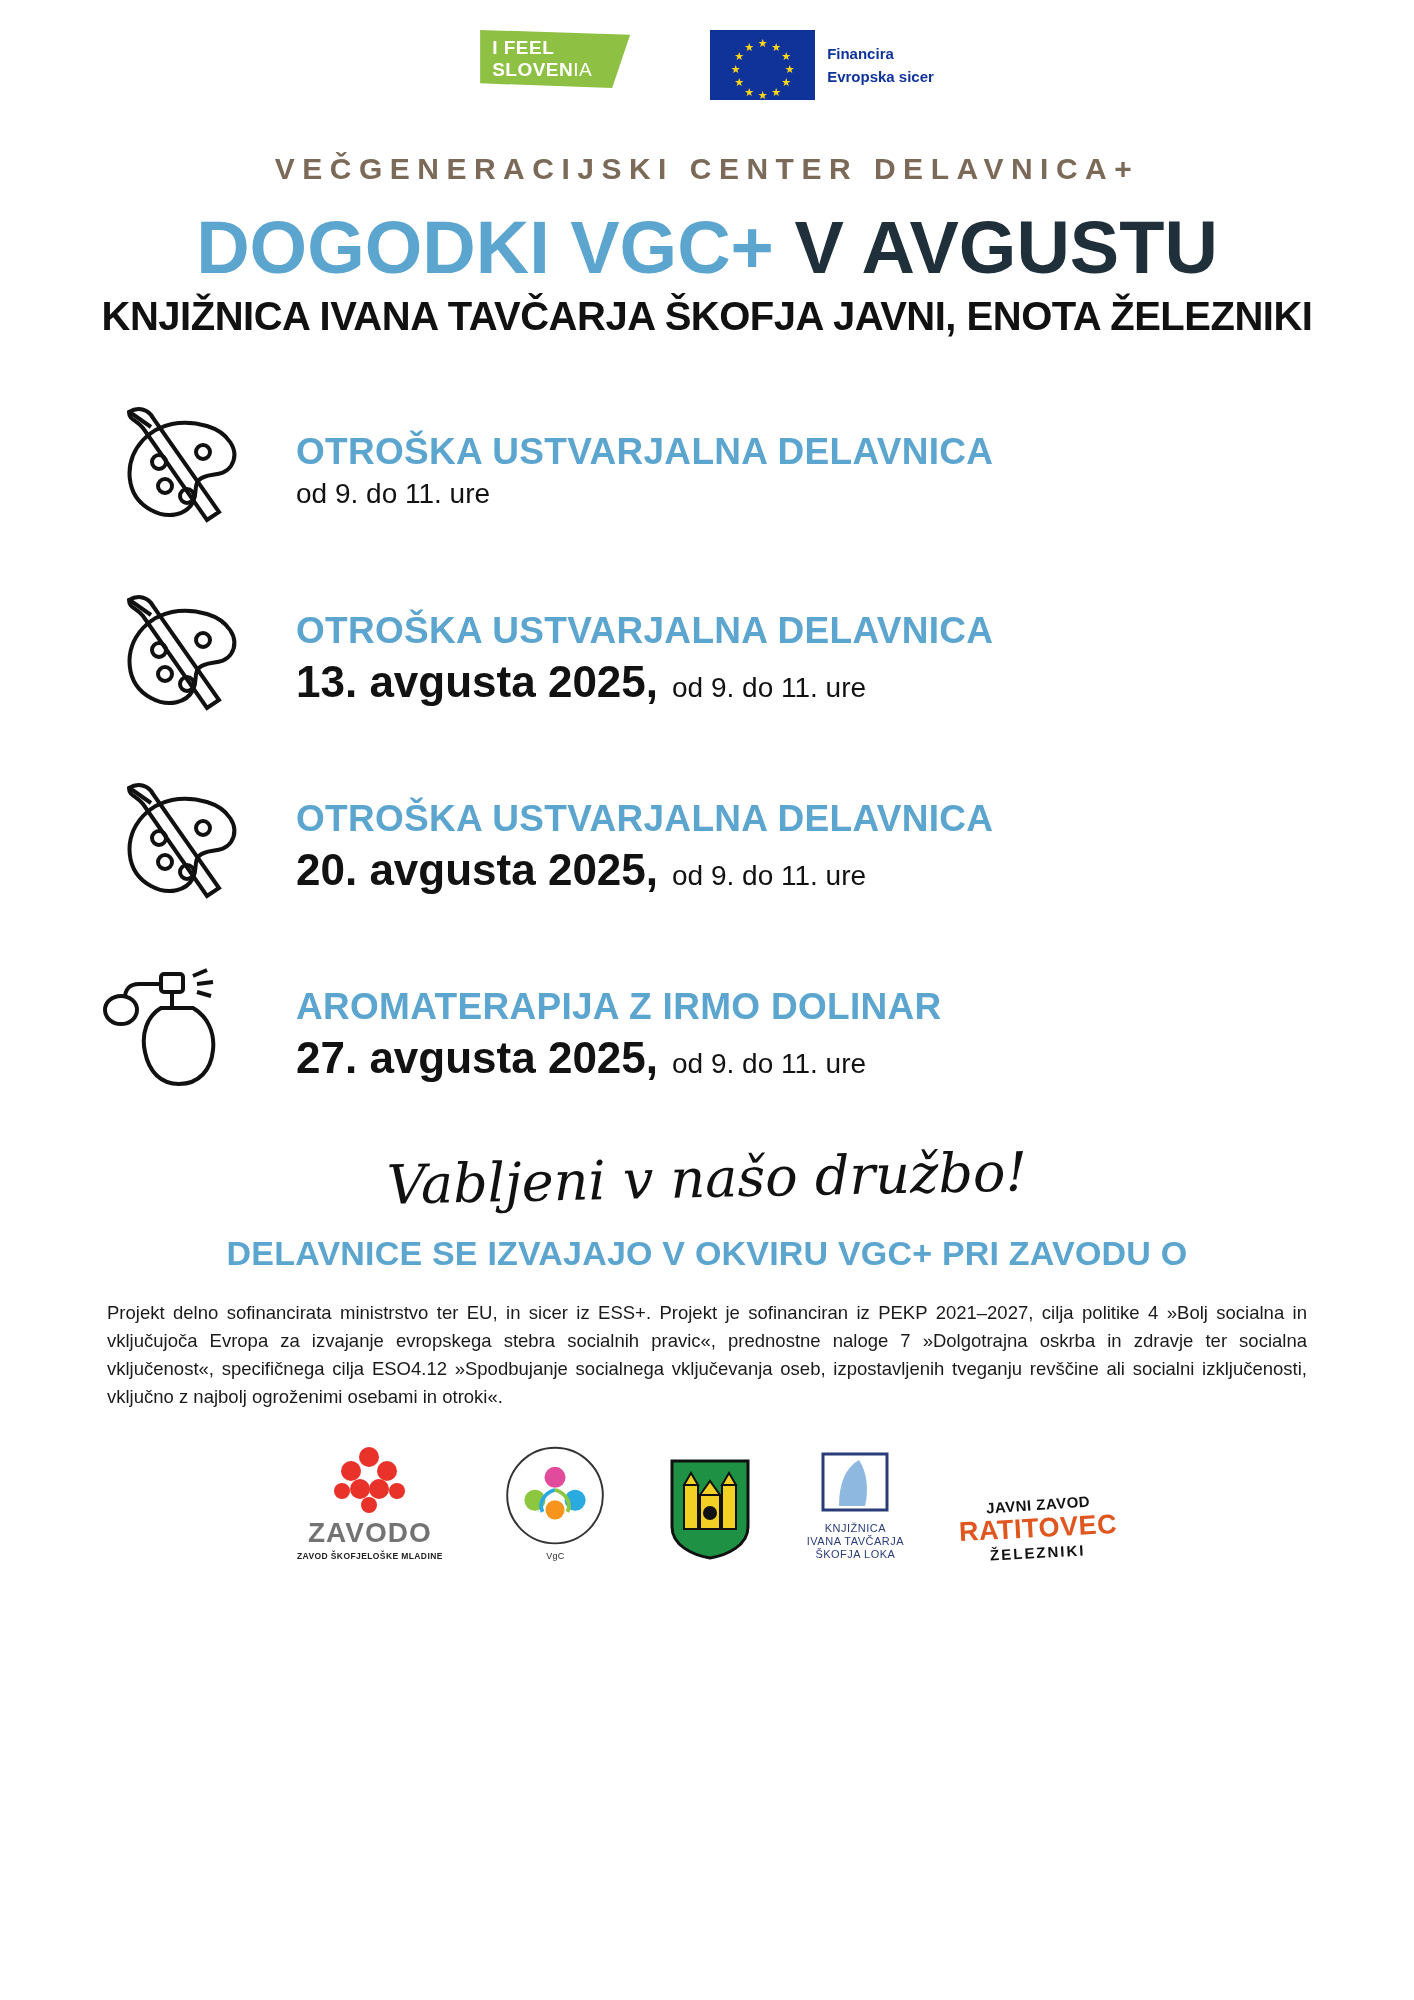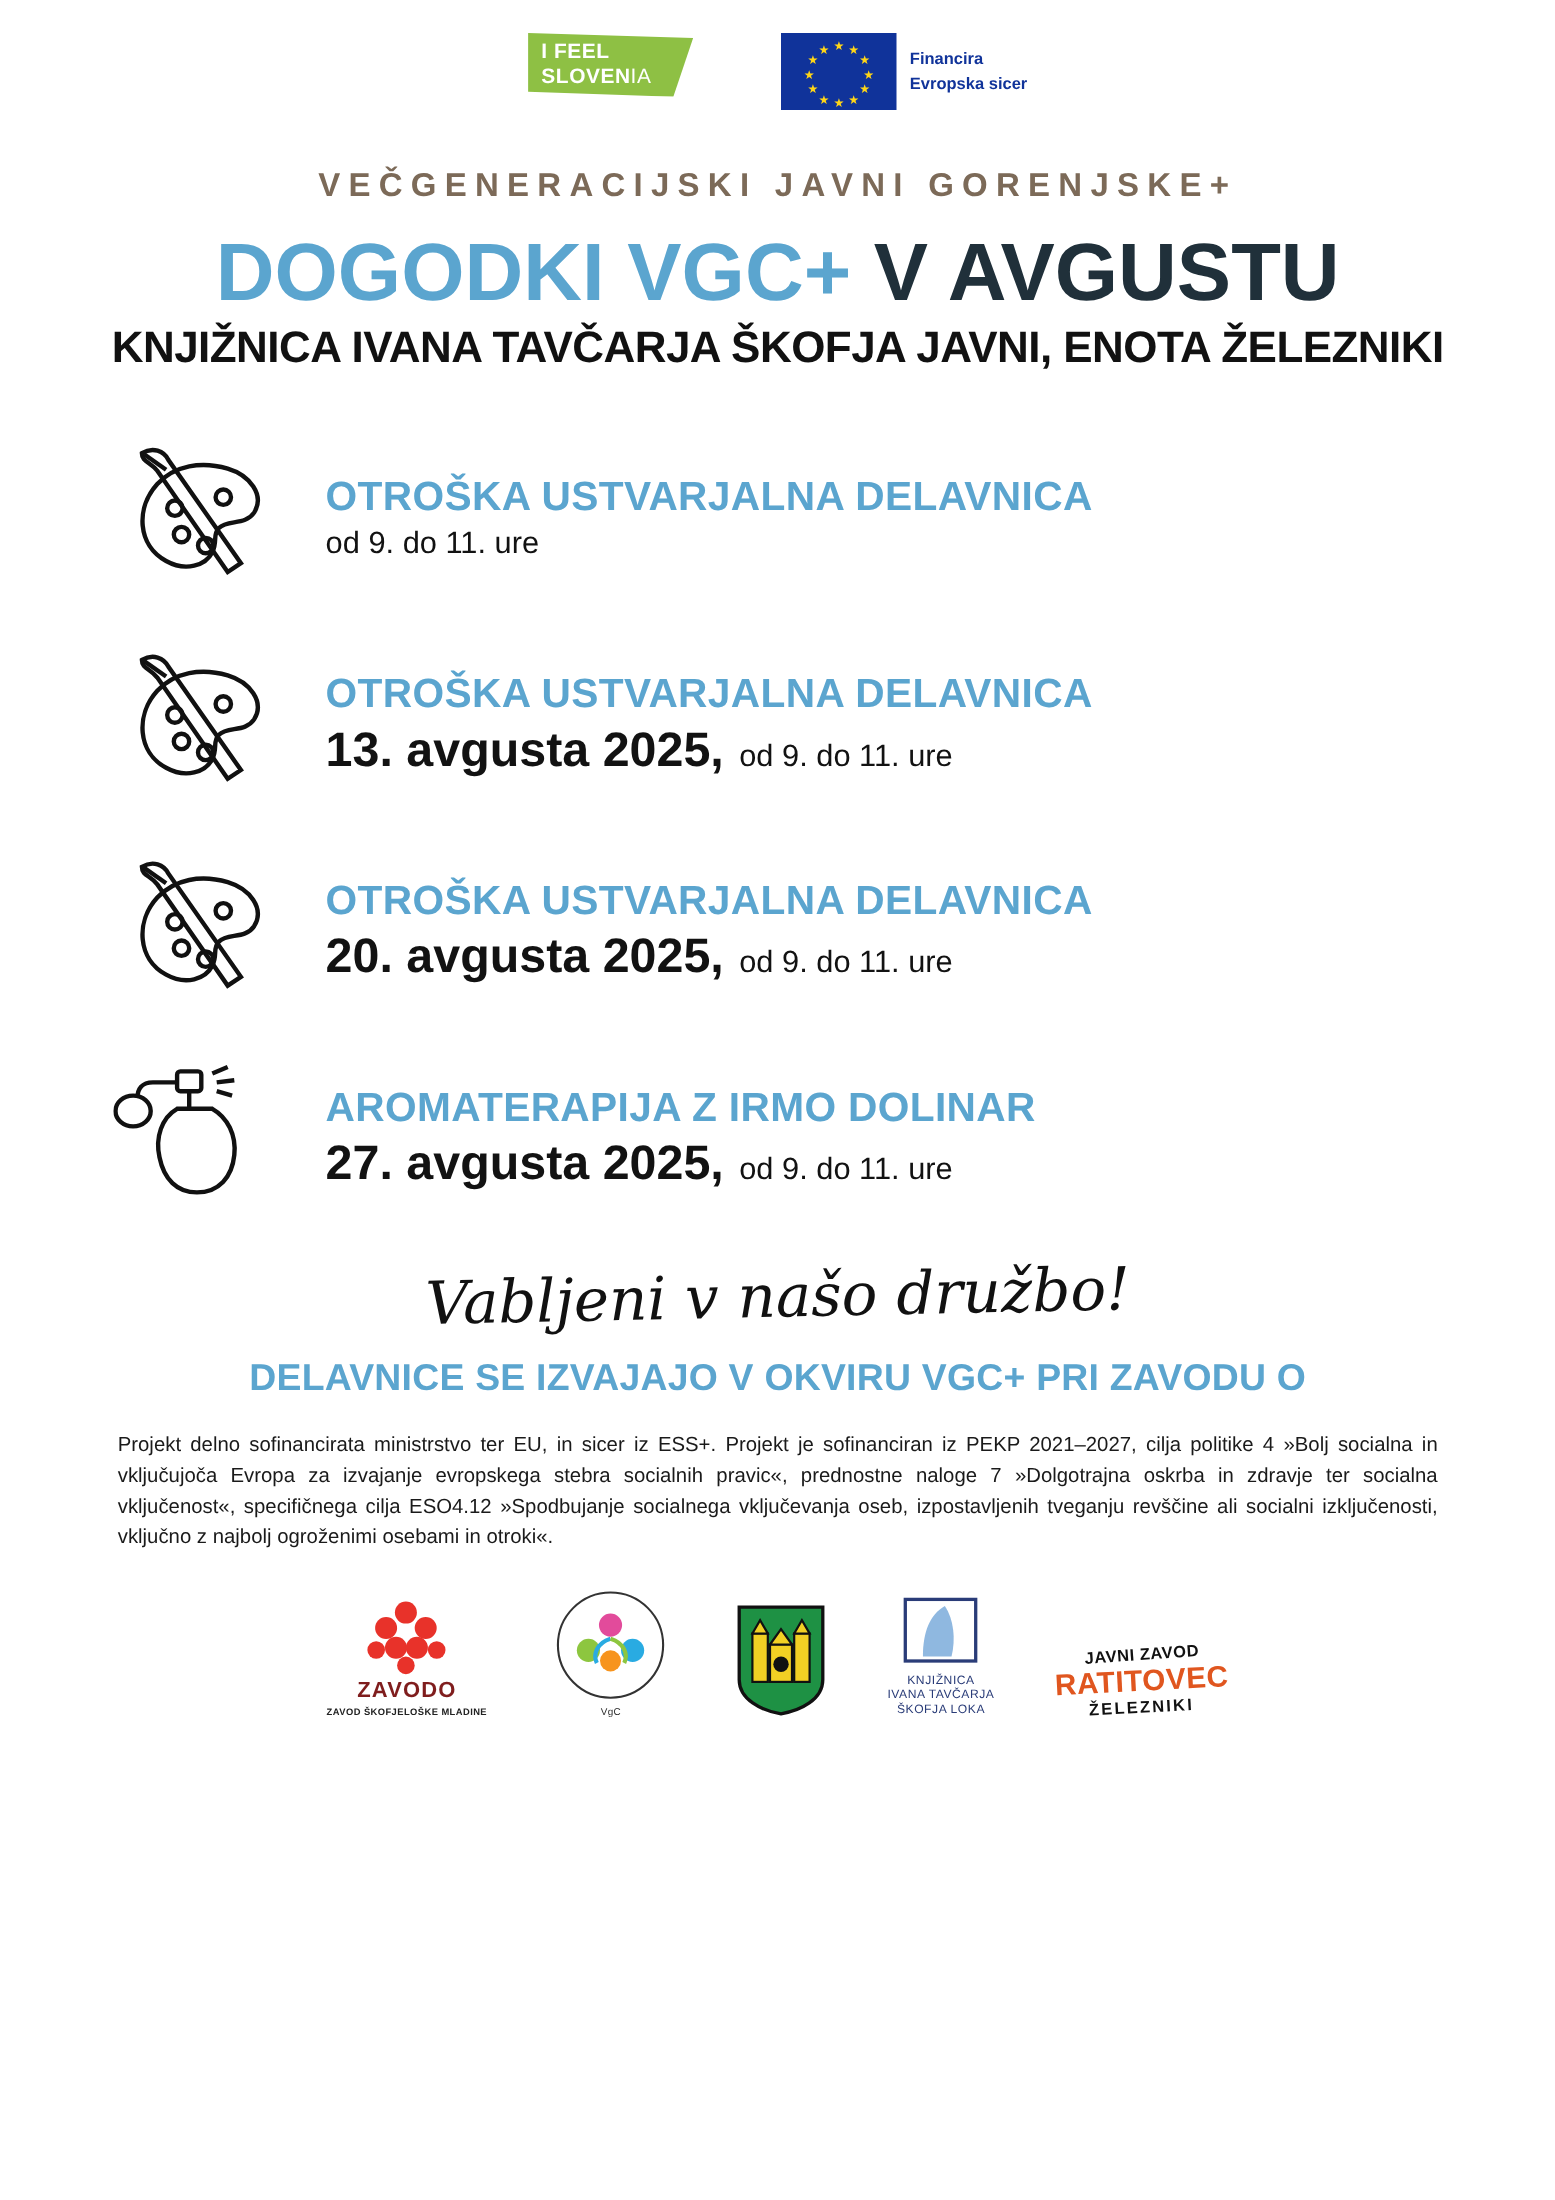--- a/index.html
+++ b/index.html
@@ -180,23 +180,23 @@
     margin-top: 30px;
   }
   .flogo {
     display: flex;
     flex-direction: column;
     align-items: center;
     justify-content: flex-end;
     height: 120px;
   }
   .zavodo-text {
-    font-size: 20px;
-    font-weight: bold;
-    color: #7f1d1d;
+    font-size: 28px;
+    font-weight: bold;
+    color: #737373;
     letter-spacing: 1px;
   }
   .zavodo-sub {
     font-size: 8.5px;
     font-weight: bold;
     color: #222;
     letter-spacing: .4px;
     margin-top: 2px;
   }
   .vgc-ring-label {
@@ -262,21 +262,21 @@
       <span class="eu-star" style="left:29px; top:26px;">★</span>
       <span class="eu-star" style="left:39px; top:16.5px;">★</span>
     </div>
     <div class="eu-caption">
       <div>Financira</div>
       <div>Evropska sicer</div>
     </div>
   </div>
 </div>
 
-<div class="kicker">VEČGENERACIJSKI JAVNI GORENJSKE+</div>
+<div class="kicker">VEČGENERACIJSKI CENTER DELAVNICA+</div>
 
 <div class="title">
   <span class="blue">DOGODKI VGC+</span>
   <span class="dark">V AVGUSTU</span>
 </div>
 
 <div class="subtitle">KNJIŽNICA IVANA TAVČARJA ŠKOFJA JAVNI, ENOTA ŽELEZNIKI</div>
 
 <div class="events">
 

